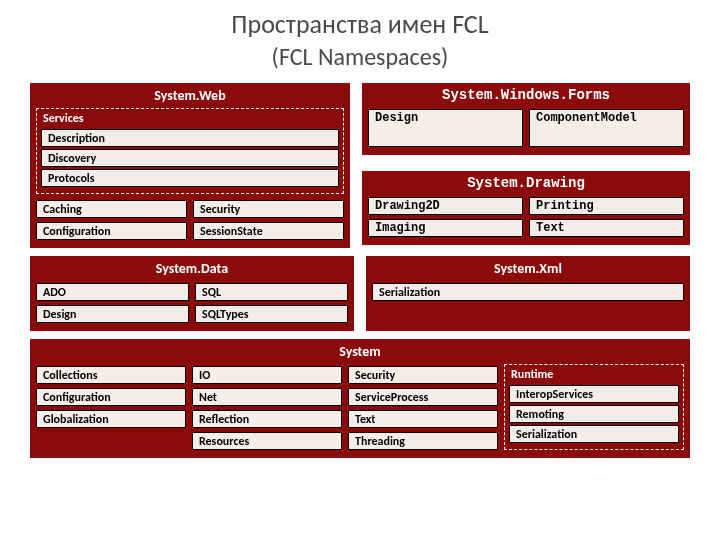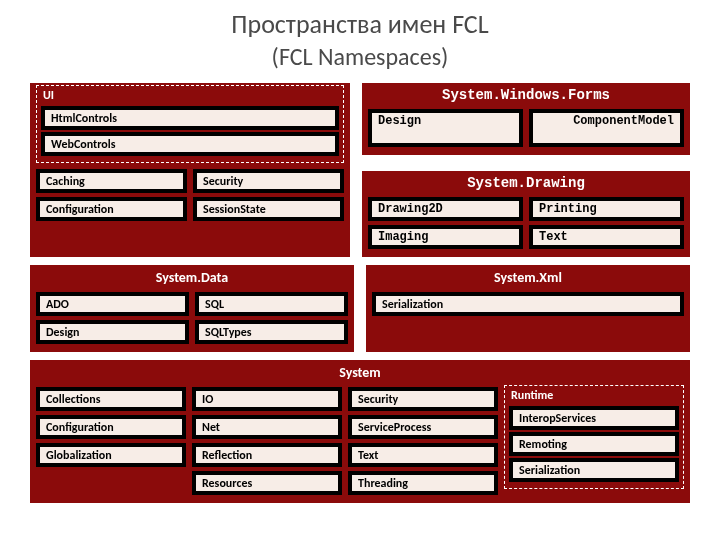--- a/index.html
+++ b/index.html
@@ -35,21 +35,21 @@
     font-weight: 700;
     text-align: center;
     font-size: 14px;
     padding: 2px 0 4px 0;
   }
   .white-chip {
     background: #f7ede7;
     color: #000;
     font-size: 12px;
     font-weight: 700;
-    border: 4px solid #000000;
+    border: 1px solid #000000;
     padding: 1px 6px;
     margin: 2px 0;
   }
   .dashed-box {
     border: 1px dashed #fff;
     padding: 2px 4px 4px 4px;
   }
   .dashed-label {
     color: #fff;
     font-weight: 700;
@@ -68,26 +68,28 @@
 </style>
 </head>
 <body>
 
 <h1>Пространства имен FCL</h1>
 <h2 class="sub">(FCL Namespaces)</h2>
 
 <div class="row">
 
   <div class="panel w-sys-web">
+    <div class="panel-title">System.Web</div>
     <div class="cols">
       <div class="col">
         <div class="dashed-box">
-          <div class="dashed-label">UI</div>
-          <div class="white-chip">HtmlControls</div>
-          <div class="white-chip">WebControls</div>
+          <div class="dashed-label">Services</div>
+          <div class="white-chip">Description</div>
+          <div class="white-chip">Discovery</div>
+          <div class="white-chip">Protocols</div>
         </div>
       </div>
     </div>
     <div class="spacer"></div>
     <div class="cols">
       <div class="col">
         <div class="white-chip">Caching</div>
         <div class="white-chip">Configuration</div>
       </div>
       <div class="col">
@@ -98,21 +100,21 @@
   </div>
 
   <div class="w-sys-wf" style="display:flex;flex-direction:column;gap:16px;font-family:Liberation Mono, monospace;">
     <div class="panel">
       <div class="panel-title">System.Windows.Forms</div>
       <div class="cols">
         <div class="col">
             <div class="white-chip" style="min-height:38px;">Design</div>
           </div>
         <div class="col">
-            <div class="white-chip" style="min-height:38px;text-align:right;">ComponentModel</div>
+            <div class="white-chip" style="min-height:38px;">ComponentModel</div>
           </div>
       </div>
     </div>
     <div class="panel">
       <div class="panel-title">System.Drawing</div>
       <div class="cols">
         <div class="col">
           <div class="white-chip">Drawing2D</div>
           <div class="white-chip">Imaging</div>
         </div>

